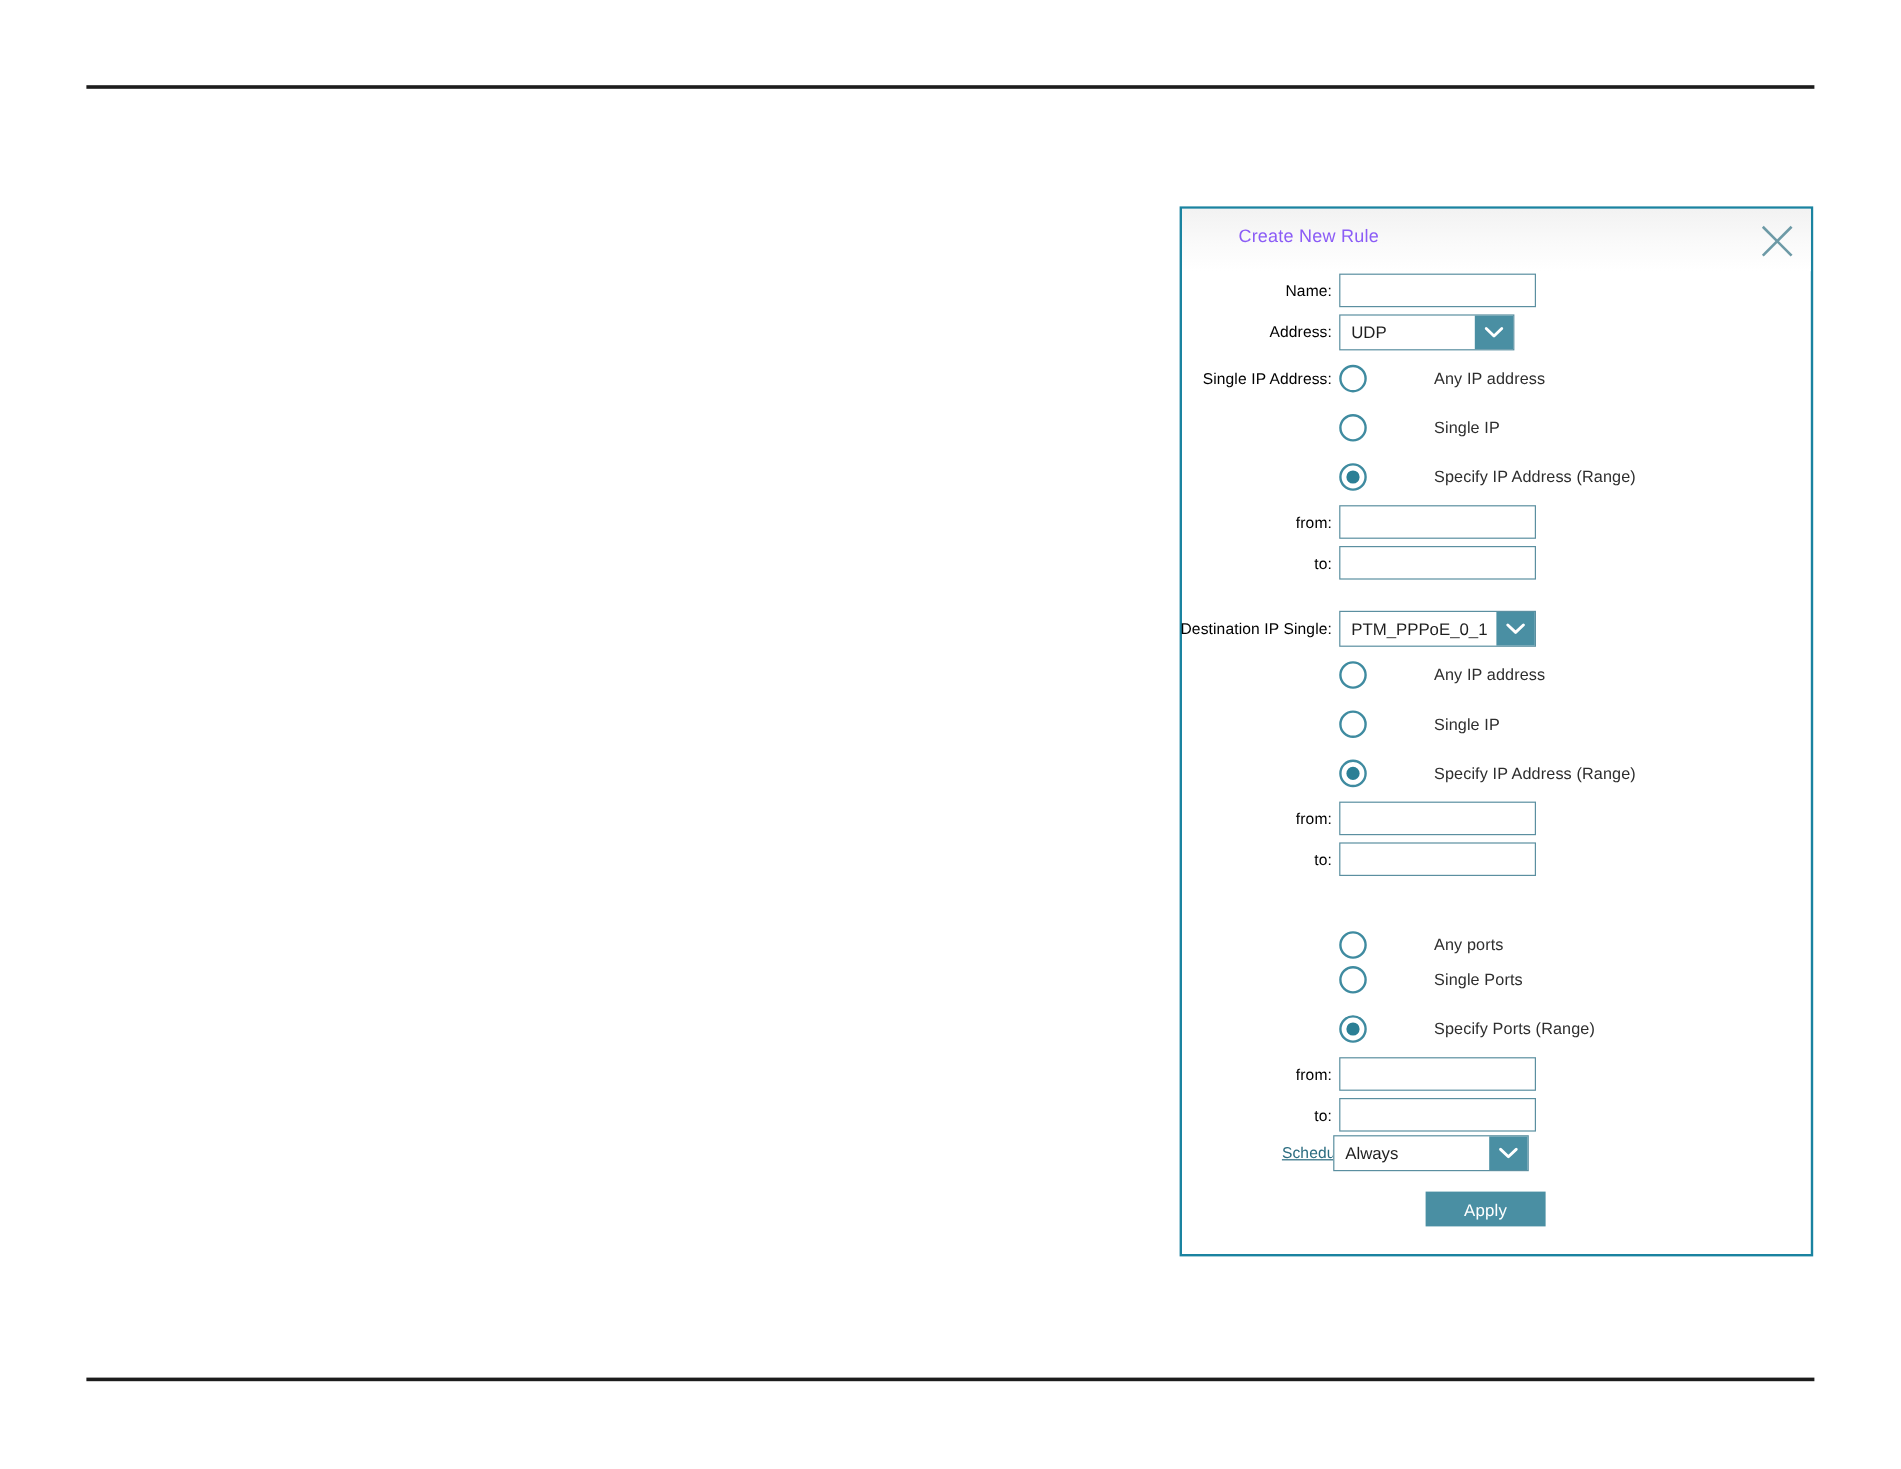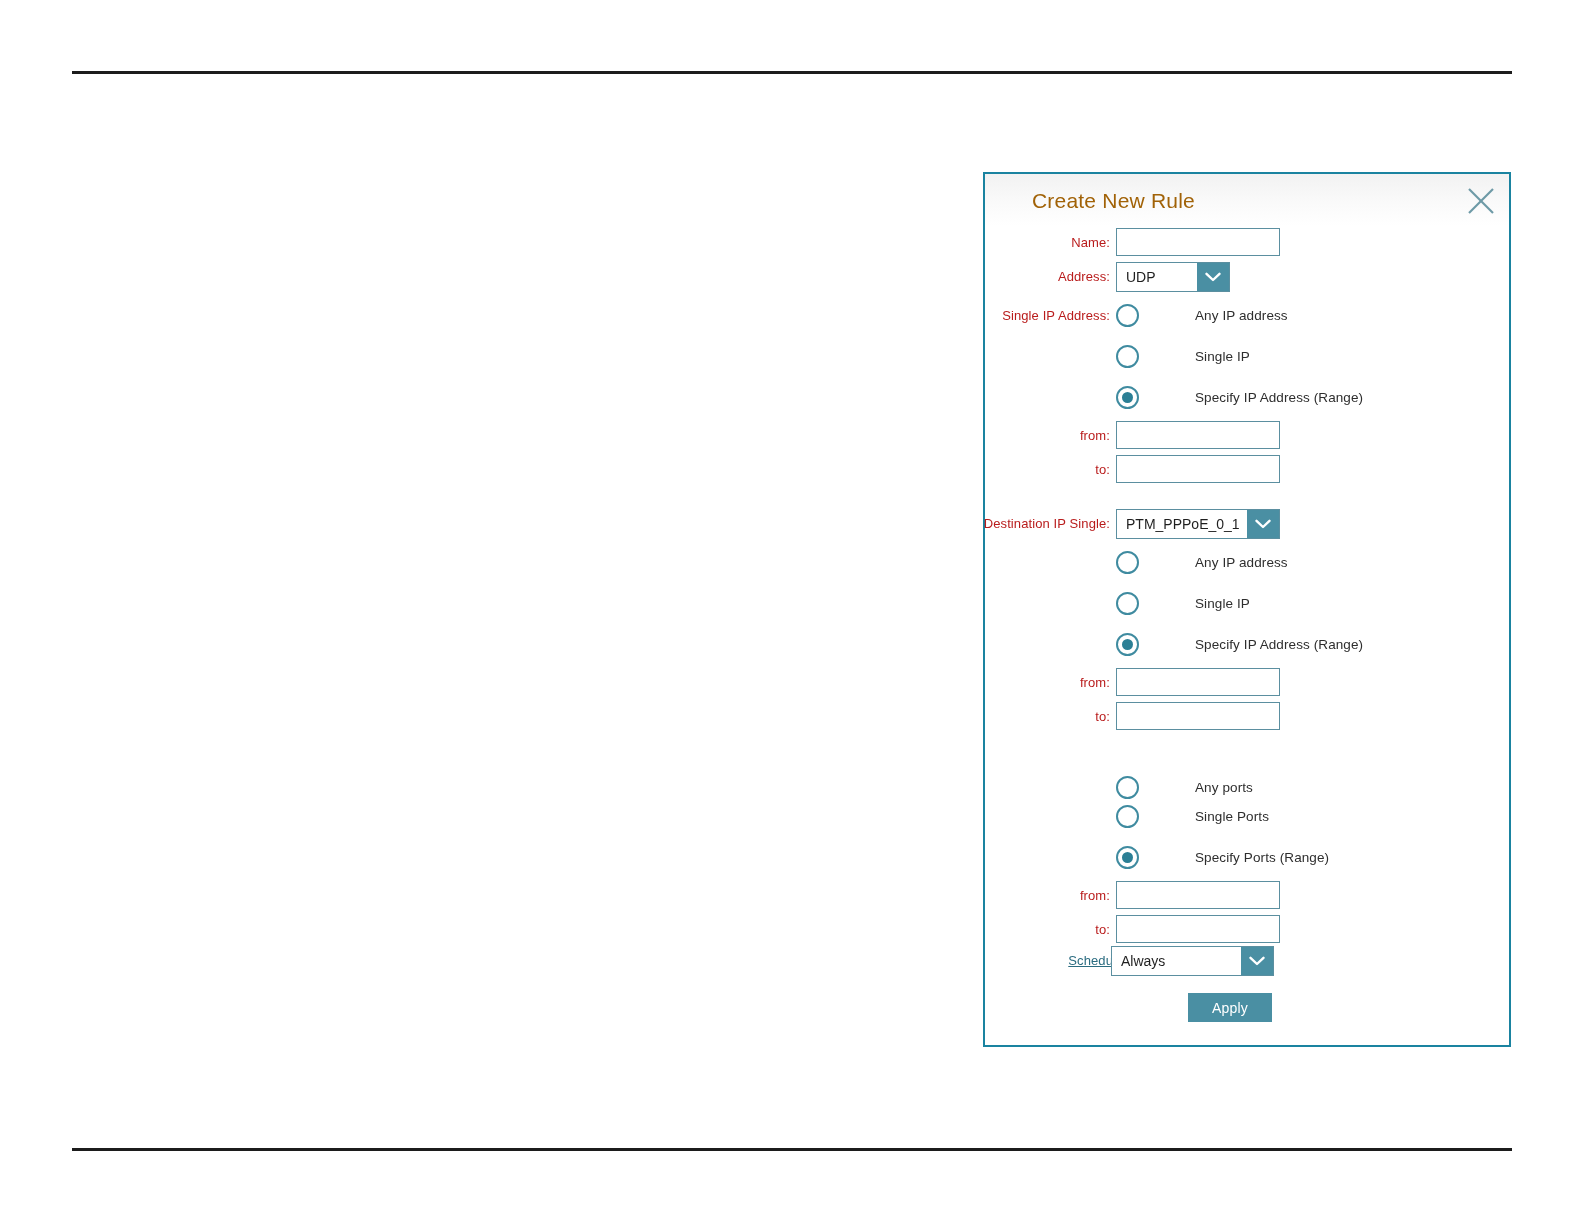--- a/index.html
+++ b/index.html
@@ -42,23 +42,23 @@
     left: 0; top: 0; right: 0;
     height: 52px;
     background: linear-gradient(to bottom, #f2f2f2 0%, #fafafa 55%, #ffffff 100%);
     pointer-events: none;
   }
 
   .dialog-title {
     position: absolute;
     left: 47px;
     top: 15px;
-    font-size: 21px;
+    font-size: 15px;
     letter-spacing: .2px;
-    color: #a16207;
+    color: #8b5cf6;
     font-weight: 400;
     white-space: nowrap;
   }
 
   .close-icon {
     position: absolute;
     right: 13px;
     top: 12px;
     width: 30px;
     height: 30px;
@@ -71,21 +71,21 @@
     position: absolute;
     left: 0;
     width: 100%;
     height: 30px;
   }
   .fld-label {
     position: absolute;
     right: 0;
     top: 0;
     font-size: 13px;
-    color: #b91c1c;
+    color: #000000;
     line-height: 30px;
     white-space: nowrap;
     letter-spacing: .1px;
   }
   .fld-label.link {
     color: #2b6c80;
     text-decoration: underline;
   }
 
   
@@ -169,21 +169,21 @@
     color: #2e2e2e;
     white-space: nowrap;
     letter-spacing: .1px;
   }
 
   
   .apply-btn {
     position: absolute;
     left: 203px;
     top: 819px;
-    width: 84px;
+    width: 100px;
     height: 29px;
     background: #4a8fa3;
     border: none;
     color: #ffffff;
     font-size: 14px;
     font-family: "Liberation Sans", sans-serif;
     letter-spacing: .2px;
     cursor: pointer;
     padding: 0;
   }
@@ -207,21 +207,21 @@
     </svg>
   </div>
 
   <div class="row" style="top:52px;">
     <div class="fld-label" style="right:399px; top:2px;">Name:</div>
     <input class="txt-input" style="left: 131px; top: 2px; width: 164px;" type="text" value="">
   </div>
 
   <div class="row" style="top:88px;">
     <div class="fld-label" style="right:399px; top:0;">Address:</div>
-    <div class="sel-wrap" style="left:131px; top:0; width:114px;">
+    <div class="sel-wrap" style="left:131px; top:0; width:146px;">
       <span class="sel-value">UDP</span>
       <span class="sel-arrow">
         <svg width="16" height="10" viewBox="0 0 16 10">
             <polyline points="1.5,1.8 8,8 14.5,1.8" fill="none" stroke="#ffffff" stroke-width="2.4" stroke-linecap="round" stroke-linejoin="round"></polyline>
           </svg>
       </span>
     </div>
   </div>
 
   <div class="fld-label" style="position:absolute; right:399px; top:127px;">Single IP Address:</div>

